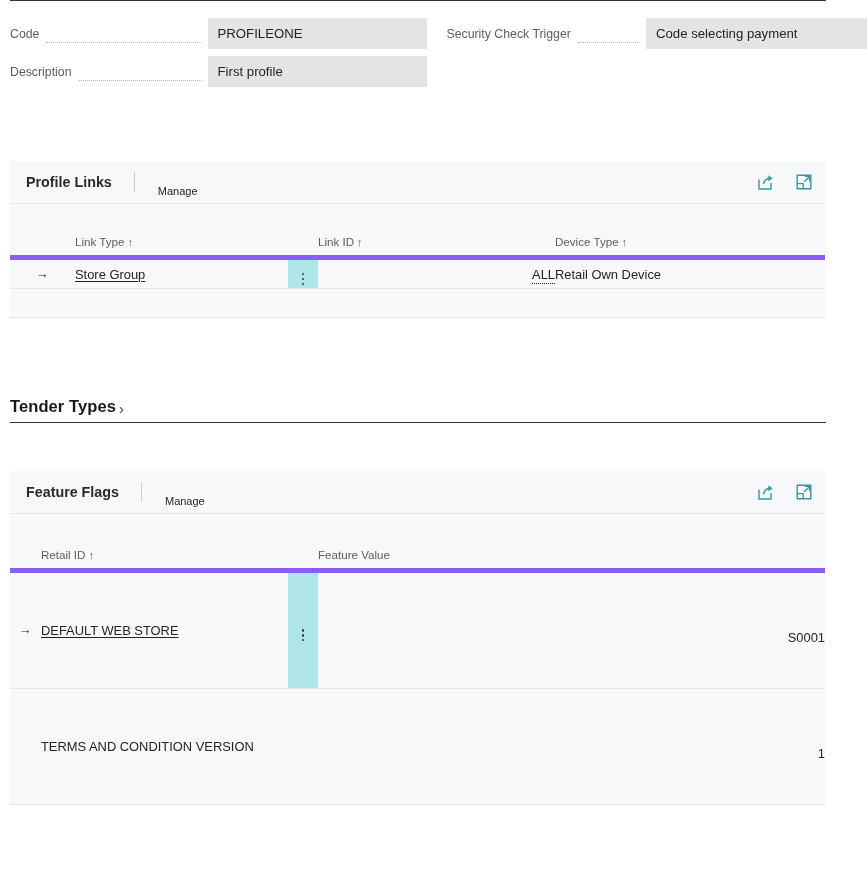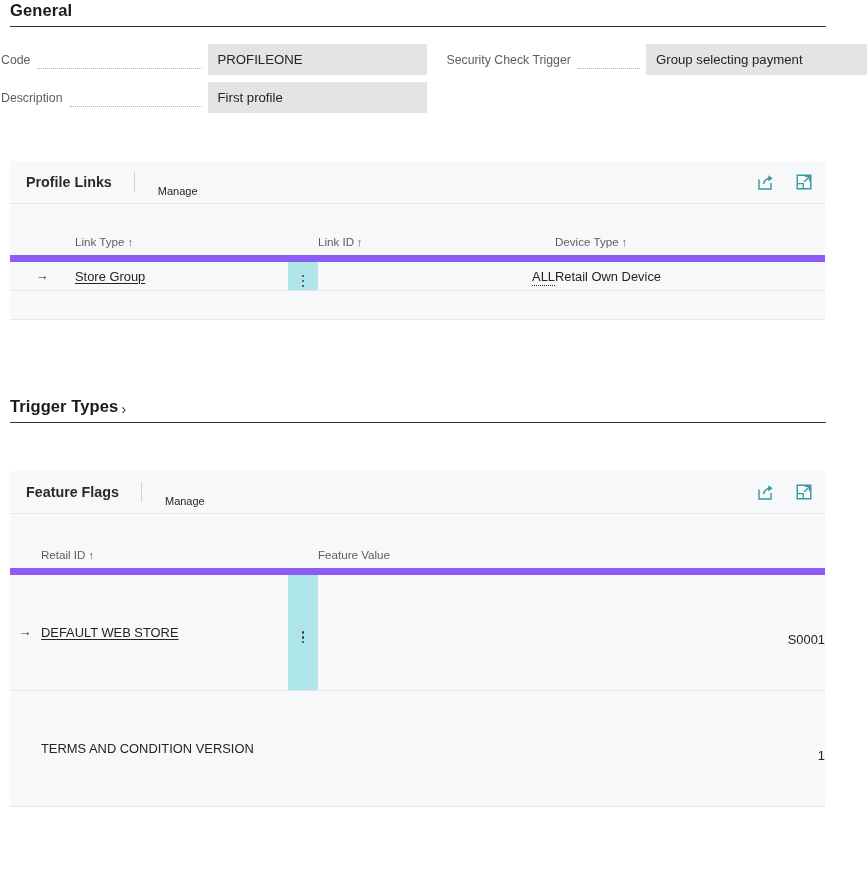--- a/index.html
+++ b/index.html
@@ -48,21 +48,21 @@
   .field-row {
     display: flex;
     align-items: center;
     height: 31px;
     margin-bottom: 7px;
   }
   .field-label {
     font-size: 12.3px;
     color: #605e5c;
     white-space: nowrap;
-    padding-left: 1px;
+    padding-left: 10px;
     line-height: 16px;
   }
   .dotfill {
     flex: 1;
     margin: 0 6px 0 7px;
     height: 12px;
     border-bottom: 1.4px dotted #b6b3b0;
     align-self: flex-end;
     margin-bottom: 6px;
     min-width: 10px;
@@ -138,21 +138,21 @@
 
   
   .tbl { width: 100%; border-collapse: collapse; table-layout: fixed; }
   .tbl th {
     font-weight: 400;
     font-size: 11.6px;
     color: #605e5c;
     text-align: left;
     vertical-align: bottom;
     padding: 0 0 7px 0;
-    border-bottom: 7px solid #8b5cf6;
+    border-bottom: 5px solid #8b5cf6;
     background: #f7f8f9;
   }
   .tbl td {
     font-size: 12.9px;
     color: #252423;
     border-bottom: 1px solid #e6e6e6;
     background: #f7f8f9;
     padding: 0;
     vertical-align: middle;
   }
@@ -226,23 +226,20 @@
     color: #3b3a39;
     font-weight: 300;
     margin-left: 3px;
     transform: translateY(1px);
   }
 </style>
 </head>
 <body>
 
 <div class="general-section">
-  <div class="section-title-row">
-    <span class="section-title">General</span>
-  </div>
   <div class="section-rule thin"></div>
 
   <div class="fields-grid">
     <div class="field-col">
 
       <div class="field-row">
         <span class="field-label">Code</span>
         <span class="dotfill"></span>
         <div class="field-input">PROFILEONE</div>
       </div>
@@ -252,21 +249,21 @@
         <span class="dotfill"></span>
         <div class="field-input">First profile</div>
       </div>
 
     </div>
 
     <div class="field-col right">
       <div class="field-row">
         <span class="field-label">Security Check Trigger</span>
         <span class="dotfill"></span>
-        <div class="field-input">Group selecting payment</div>
+        <div class="field-input">Code selecting payment</div>
       </div>
     </div>
   </div>
 </div>
 
 <div class="card" id="profile-links-card">
   <div class="card-header">
     <span class="card-caption">Profile Links</span>
     <span class="card-divider"></span>
     <span class="card-action">Manage</span>
@@ -332,21 +329,21 @@
       </tr>
       <tr>
         <td class="filler" colspan="5"></td>
       </tr>
     </tbody>
   </table>
 </div>
 
 <div id="tender-types">
   <div class="section-title-row">
-    <span class="section-title">Trigger Types</span>
+    <span class="section-title">Tender Types</span>
     <span class="chevron-right">›</span>
   </div>
   <div class="section-rule thin"></div>
 </div>
 
 <div class="card" id="feature-flags-card">
   <div class="card-header">
     <span class="card-caption">Feature Flags</span>
     <span class="card-divider"></span>
     <span class="card-action">Manage</span>

